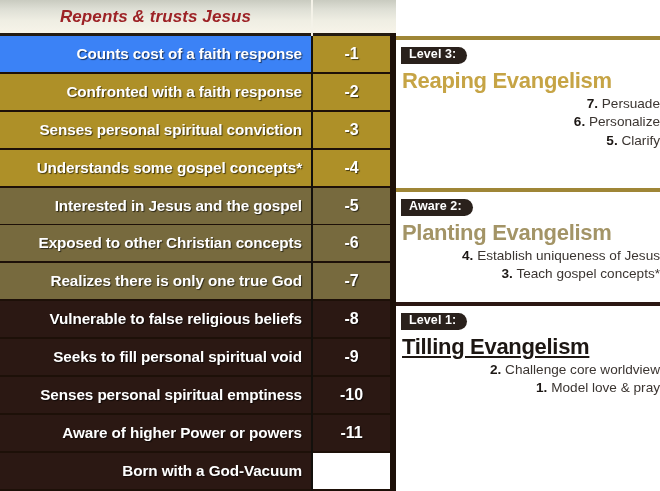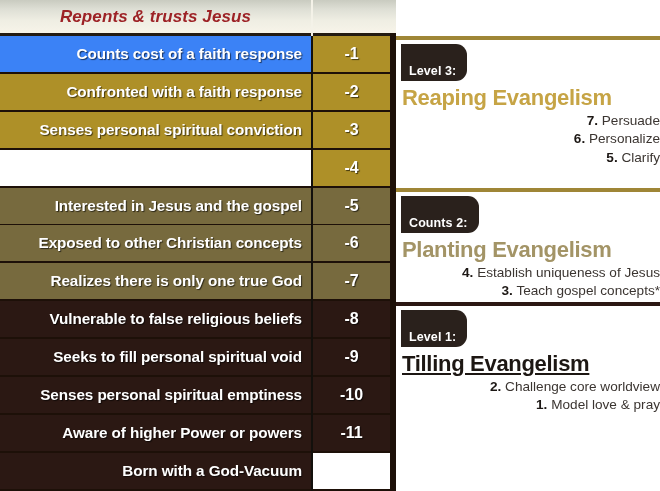--- a/index.html
+++ b/index.html
@@ -213,21 +213,21 @@
     left: 0;
     width: 264px;
   }
 
   .lvl-badge {
     display: inline-block;
     background: #2a211c;
     color: #ffffff;
     font-size: 12.5px;
     font-weight: bold;
-    padding: 20px 11px 3px 8px;
+    padding: 0 11px 3px 8px;
     border-radius: 0 11px 11px 0;
     margin-left: 5px;
     letter-spacing: 0.1px;
   }
   .lvl-title {
     font-size: 22px;
     font-weight: bold;
     margin: 4px 0 1px 6px;
     letter-spacing: -0.3px;
     white-space: nowrap;
@@ -287,20 +287,23 @@
           <div class="cell-label" style="background: rgb(174, 144, 40);">
             <span>Senses personal spiritual conviction</span>
           </div>
           <div class="cell-num" style="background: rgb(174, 144, 40);">
             <span>-3</span>
           </div>
           <div class="gap-a"></div>
           <div class="gap-b"></div>
         </div>
         <div class="row">
+          <div class="cell-label" style="background: rgb(174, 144, 40);">
+            <span>Understands some gospel concepts*</span>
+          </div>
           <div class="cell-num" style="background: rgb(174, 144, 40);">
             <span>-4</span>
           </div>
           <div class="gap-a"></div>
           <div class="gap-b"></div>
         </div>
         <div class="row">
           <div class="cell-label" style="background: rgb(119, 106, 62);">
             <span>Interested in Jesus and the gospel</span>
           </div>
@@ -383,18 +386,18 @@
     <div class="gutter-dark"></div>
   </div>
 
   <div class="edge-strip"></div>
   <div class="edge-strip-top"></div>
 
   <div class="levels" id="levels-container">
       <div class="lvl-sep gold" style="top: 36px;"></div>
       <div class="lvl-block" style="top: 44px;"><div class="lvl-badge">Level 3:</div><div class="lvl-title" style="color: rgb(198, 164, 69);">Reaping Evangelism</div><div class="step"><b>7.</b> <span>Persuade</span></div><div class="step"><b>6.</b> <span>Personalize</span></div><div class="step"><b>5.</b> <span>Clarify</span></div></div>
       <div class="lvl-sep gold" style="top: 188px;"></div>
-      <div class="lvl-block" style="top: 196px;"><div class="lvl-badge">Counts 2:</div><div class="lvl-title" style="color: rgb(163, 148, 102);">Planting Evangelism</div><div class="step"><b>4.</b> <span>Establish uniqueness of Jesus</span></div><div class="step"><b>3.</b> <span>Teach gospel concepts*</span></div></div>
+      <div class="lvl-block" style="top: 196px;"><div class="lvl-badge">Aware 2:</div><div class="lvl-title" style="color: rgb(163, 148, 102);">Planting Evangelism</div><div class="step"><b>4.</b> <span>Establish uniqueness of Jesus</span></div><div class="step"><b>3.</b> <span>Teach gospel concepts*</span></div></div>
       <div class="lvl-sep dark" style="top: 302px;"></div>
       <div class="lvl-block" style="top: 310px;"><div class="lvl-badge">Level 1:</div><div class="lvl-title" style="color: rgb(29, 23, 19); text-decoration: underline;">Tilling Evangelism</div><div class="step"><b>2.</b> <span>Challenge core worldview</span></div><div class="step"><b>1.</b> <span>Model love &amp; pray</span></div></div>
     </div>
 
 </div>
 
 </body></html>

